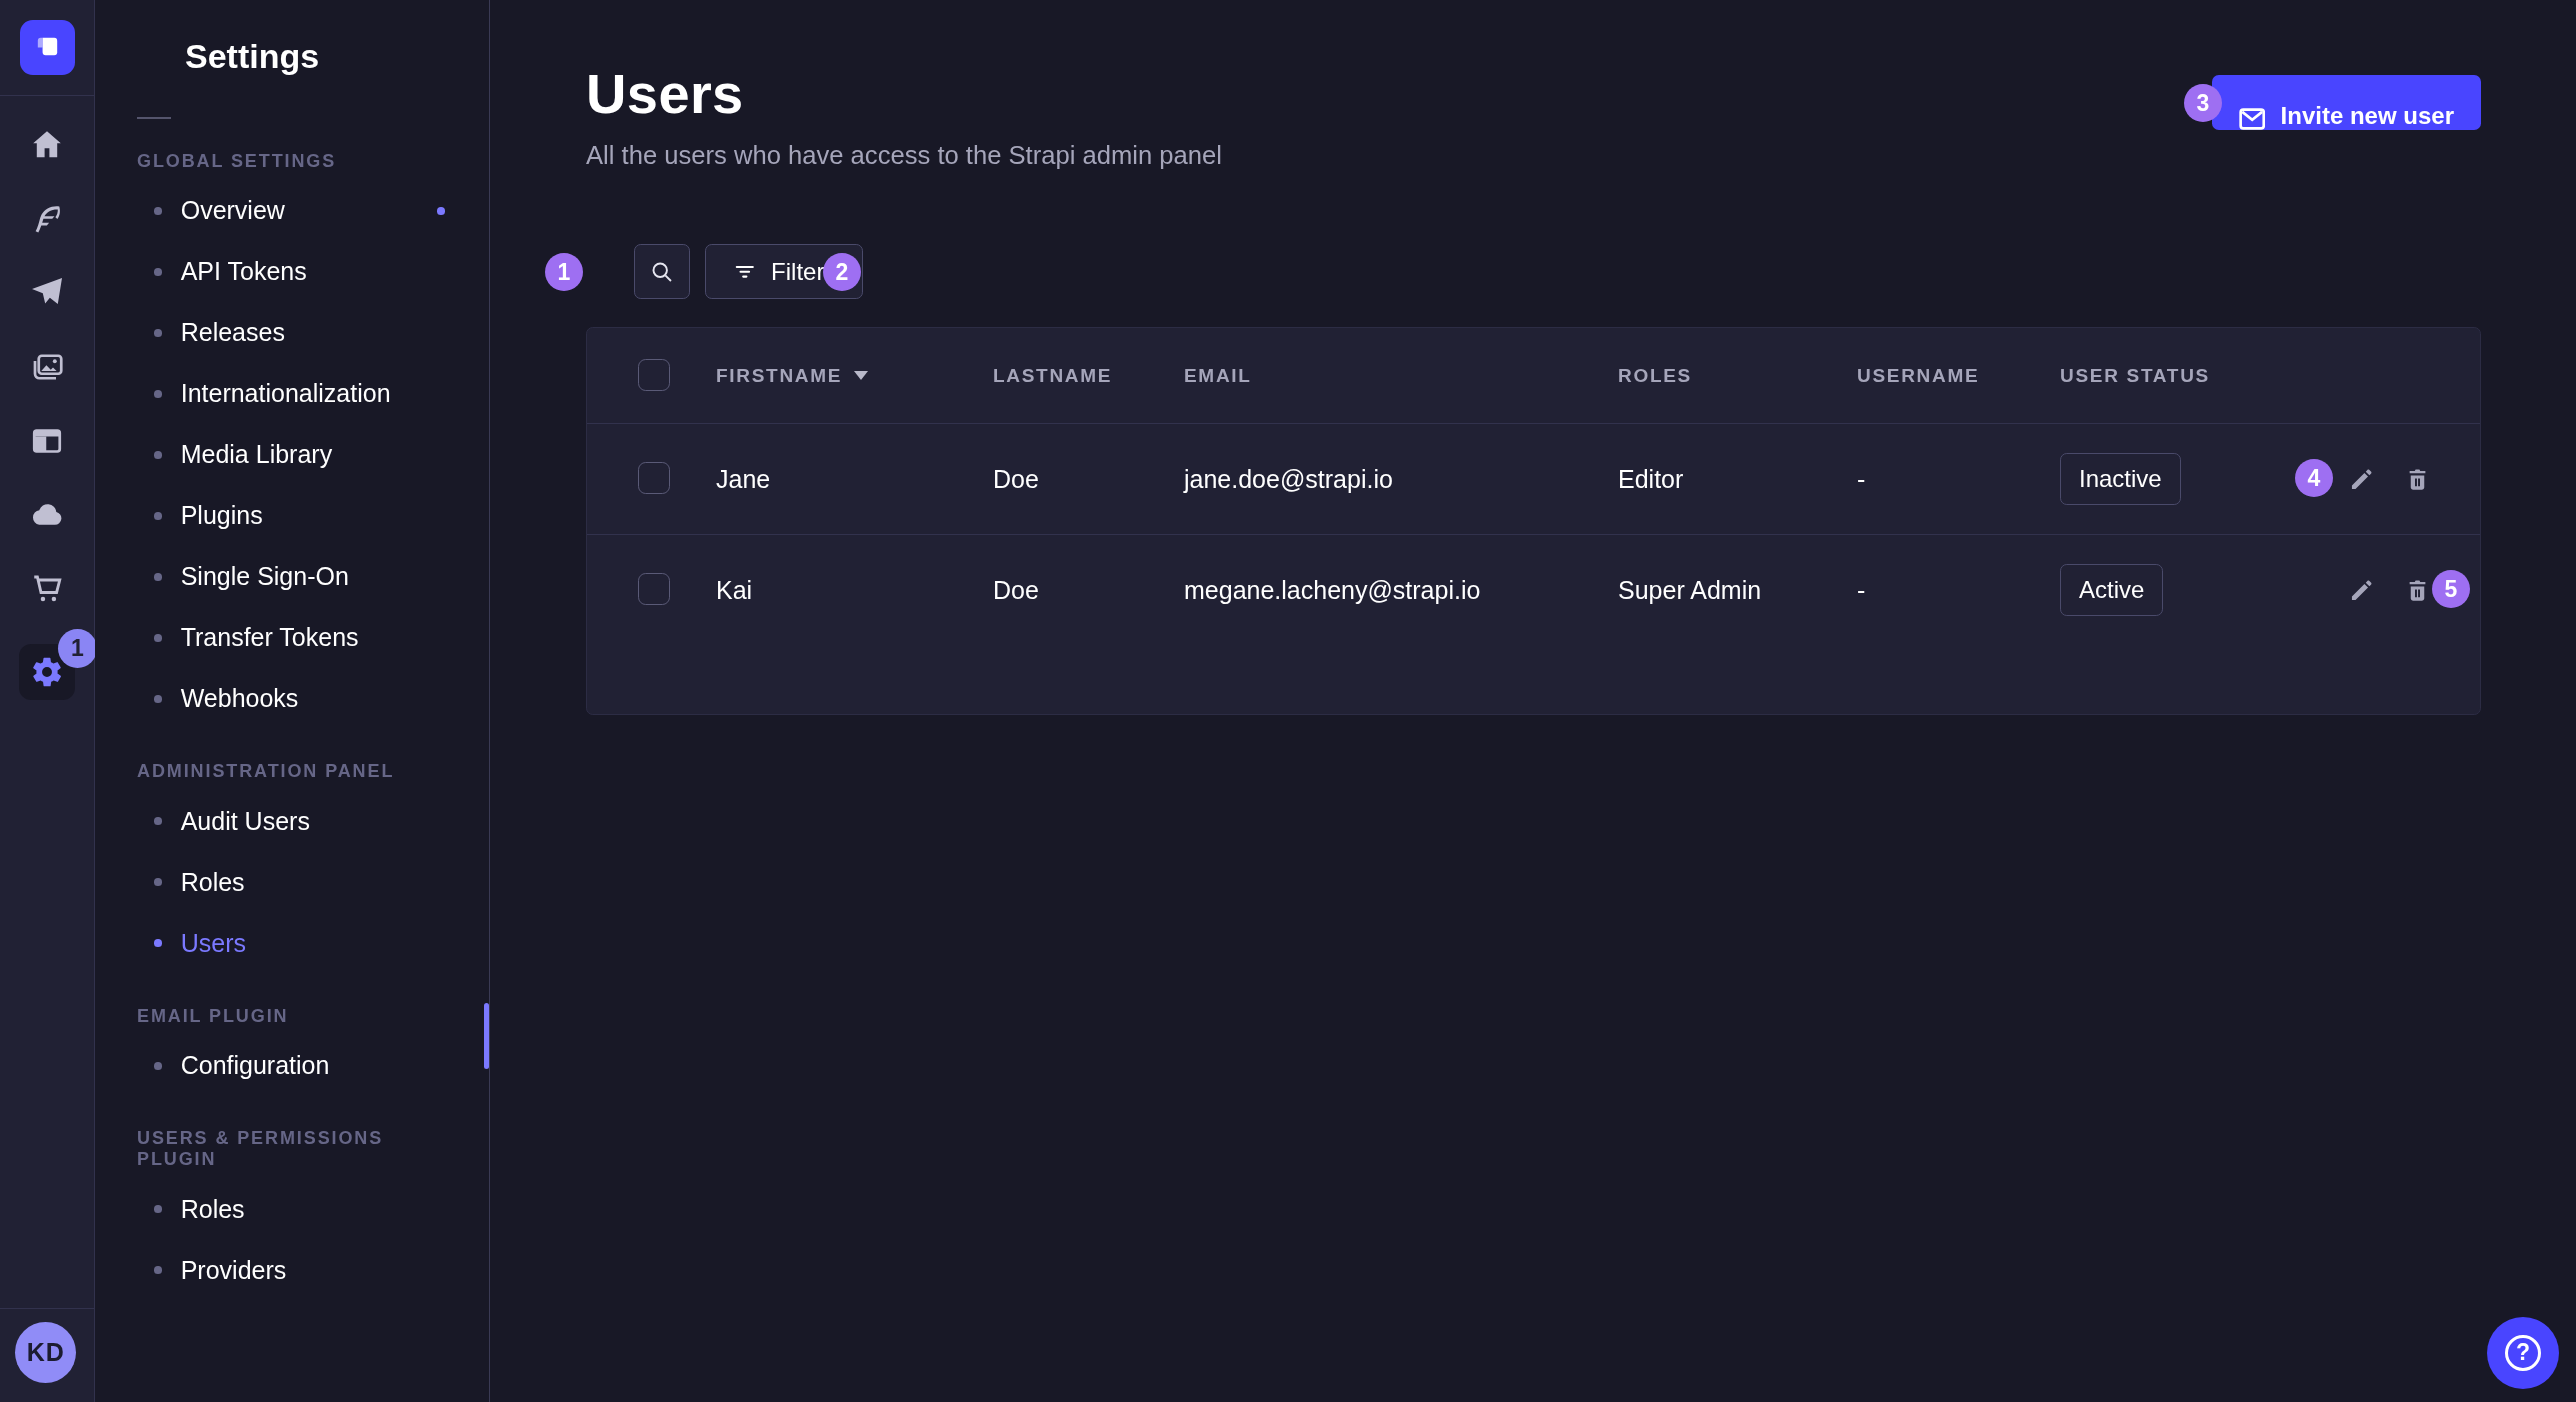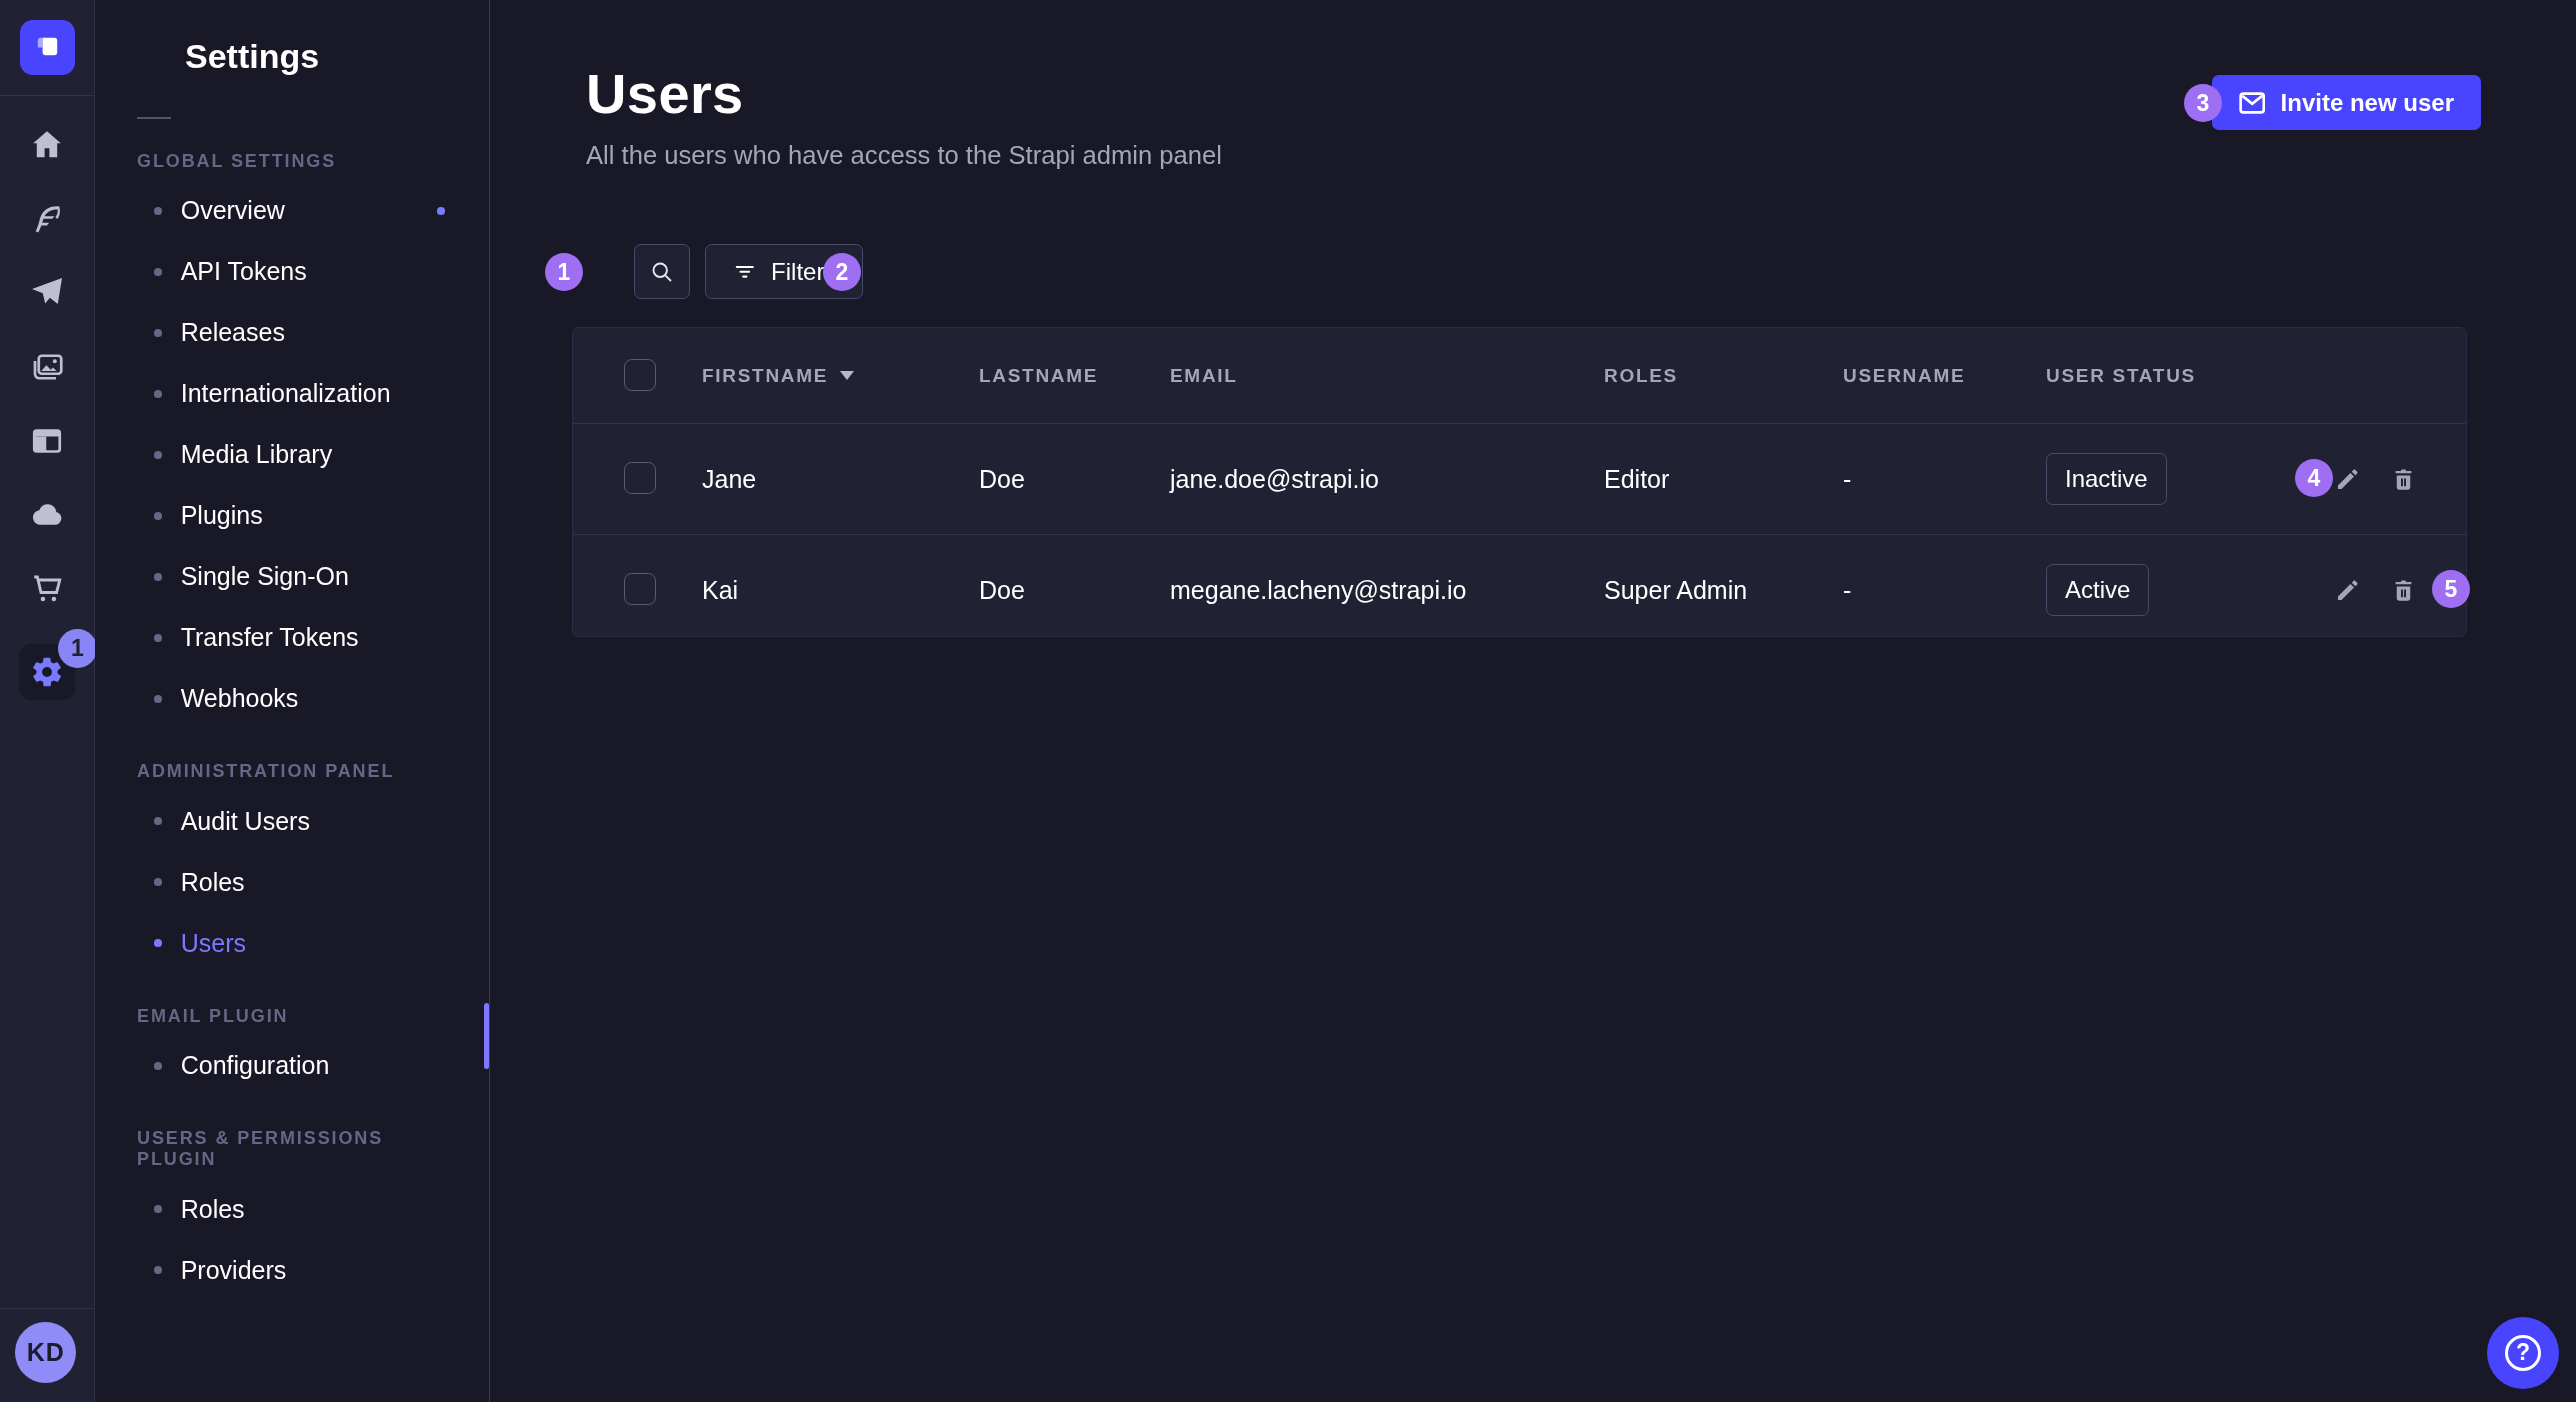--- a/index.html
+++ b/index.html
@@ -32,29 +32,29 @@
   .nav-item.active .bullet { background:#7b79ff; }
   .nav-item.active .nav-label { color:#7b79ff; }
   .notif-dot { width:7.7px; height:7.7px; border-radius:50%; background:#7b79ff; margin-left:auto; margin-right:24px; }
   .active-indicator { position:absolute; right:0; top:1003px; width:5.1px; height:66px; background:#7b79ff; border-radius:2.6px; }
 
   
   .main { position:absolute; left:491px; top:0; width:2085px; height:1402px; }
   .page-title { position:absolute; left:95px; top:61px; font-size:56px; font-weight:700; letter-spacing:0.4px; }
   .page-sub { position:absolute; left:95px; top:141px; font-size:25.6px; color:#a5a5ba; }
   .invite-btn { position:absolute; right:95px; top:75px; height:55px; padding:0 27px; background:#4945ff; border:none; border-radius:6.8px;
-    display:flex; align-items:center; gap:15.3px; color:#fff; font-family:inherit; font-size:24px; font-weight:600; cursor:pointer; }
+    display:flex; align-items:flex-end; gap:15.3px; color:#fff; font-family:inherit; font-size:24px; font-weight:600; cursor:pointer; }
 
   .toolbar { position:absolute; left:95px; top:244px; display:flex; gap:15.3px;margin-left:48px; }
   .icon-btn { width:56px; height:55px; background:#212134; border:0.9px solid #4a4a6a; border-radius:6.8px; display:flex; align-items:center; justify-content:center; cursor:pointer; }
   .filters-btn { height:55px; padding:0 25.6px; background:#212134; border:0.9px solid #4a4a6a; border-radius:6.8px;
     display:flex; align-items:center; gap:13.6px; color:#fff; font-family:inherit; font-size:24px; font-weight:500; cursor:pointer; }
 
   
-  .card { position:absolute; left:81px; top:327px; width:1895px; height:310px; background:#212134; border:0.9px solid #2c2c44; border-radius:6.8px; overflow:hidden; }
+  .card { position:absolute; left:95px; top:327px; width:1895px; height:388px; background:#212134; border:0.9px solid #2c2c44; border-radius:6.8px; overflow:hidden; }
   .t-row { display:grid; grid-template-columns:78px 277px 191px 434px 239px 203px 256px 1fr; align-items:center; padding:0 34px 0 51px; }
   .t-head { height:95px; }
   .t-data { height:111px; border-top:0.9px solid #32324d; }
   .th { font-size:19px; font-weight:600; letter-spacing:1.7px; color:#a5a5ba; display:flex; align-items:center; gap:12px; }
   .td { font-size:25px; color:#ffffff; }
   .caret { width:0; height:0; border-left:7.7px solid transparent; border-right:7.7px solid transparent; border-top:9.4px solid #b8b8c9; }
   .checkbox { width:32px; height:32px; border:1.7px solid #5a5a77; border-radius:7.7px; background:transparent; cursor:pointer; }
   .status-chip { display:inline-block; padding:11px 18px; border:0.9px solid #4a4a6a; border-radius:6.8px; font-size:24px; color:#fff; }
   .actions { display:flex; justify-content:flex-end; align-items:center; gap:27px; padding-right:13.6px; }
   .action-icon { width:29px; height:29px; color:#a5a5ba; cursor:pointer; background:none; border:none; padding:0; display:flex; align-items:center; justify-content:center; }

